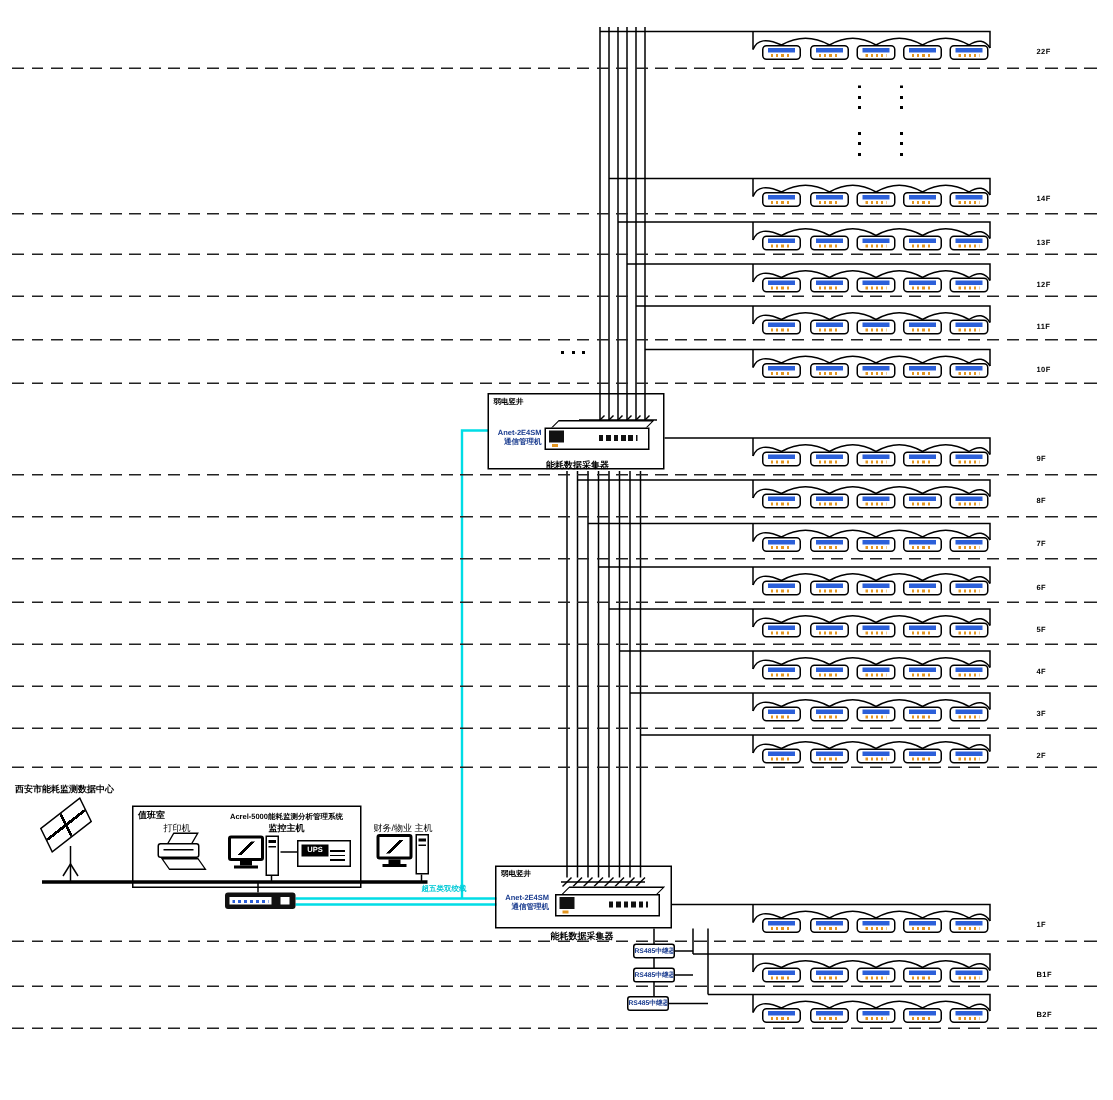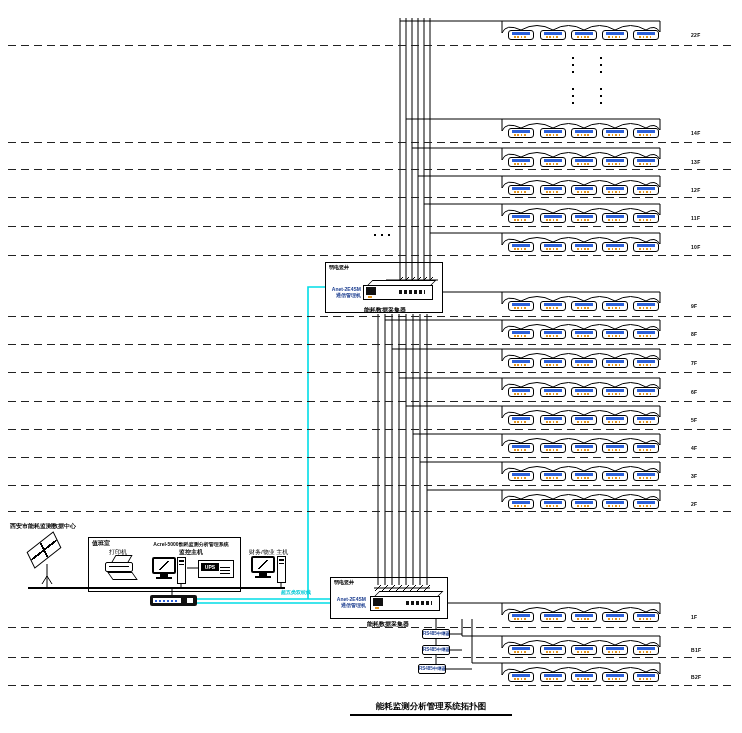--- a/index.html
+++ b/index.html
@@ -242,21 +242,20 @@
   </div>
   <div class="device" style="left:370px;top:596px">
     <i class="d-top"></i>
     <i class="d-front"></i>
     <i class="d-screen"></i>
     <i class="d-led"></i>
     <i class="d-ports"></i>
   </div>
   <div class="caption" style="left:346px;top:620px;width:84px">能耗数据采集器</div>
 
-  <div id="title">能耗监测分析管理系统拓扑图</div>
 <div class="floor-dash" style="top: 45px;"></div>
     <div class="floor-label" style="top: 32px;">22F</div>
     <div class="meter" style="left: 508px; top: 30px;">
       <i class="m-band"></i>
       <i class="m-dots"></i>
     </div>
     <div class="meter" style="left: 540px; top: 30px;">
       <i class="m-band"></i>
       <i class="m-dots"></i>
     </div>

